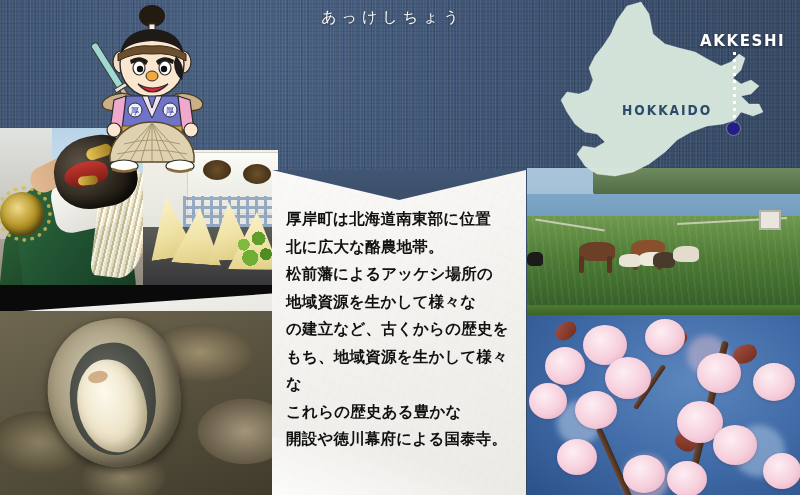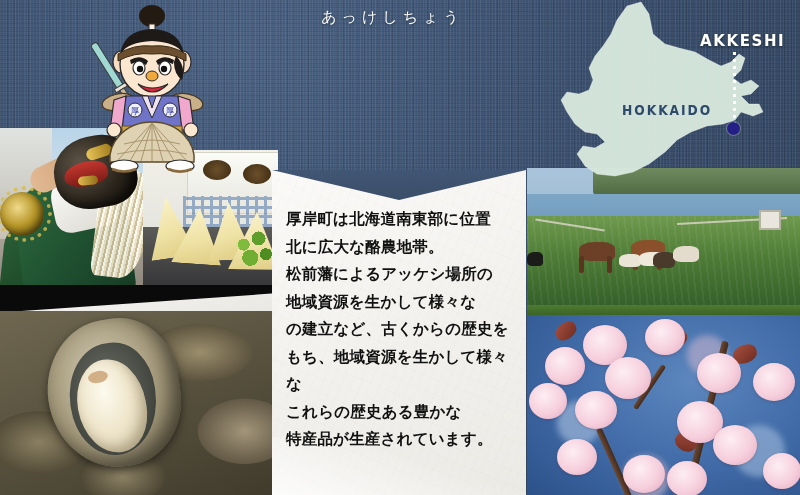--- a/index.html
+++ b/index.html
@@ -440,16 +440,16 @@
   <div class="panel-fold"></div>
 
   <div class="panel-text">
     <p>厚岸町は北海道南東部に位置</p>
     <p>北に広大な酪農地帯。</p>
     <p>松前藩によるアッケシ場所の</p>
     <p>地域資源を生かして様々な</p>
     <p>の建立など、古くからの歴史を</p>
     <p>もち、地域資源を生かして様々な</p>
     <p>これらの歴史ある豊かな</p>
-    <p>特産品が生産されています。</p>
+    <p>開設や徳川幕府による国泰寺。</p>
   </div>
 
 </div>
 
 </body></html>

